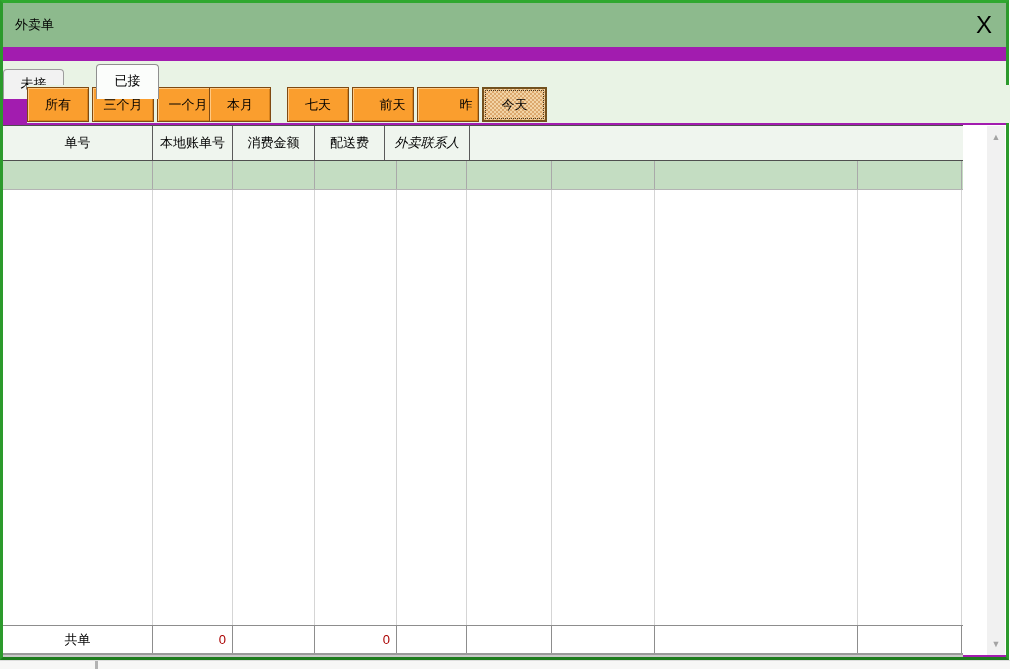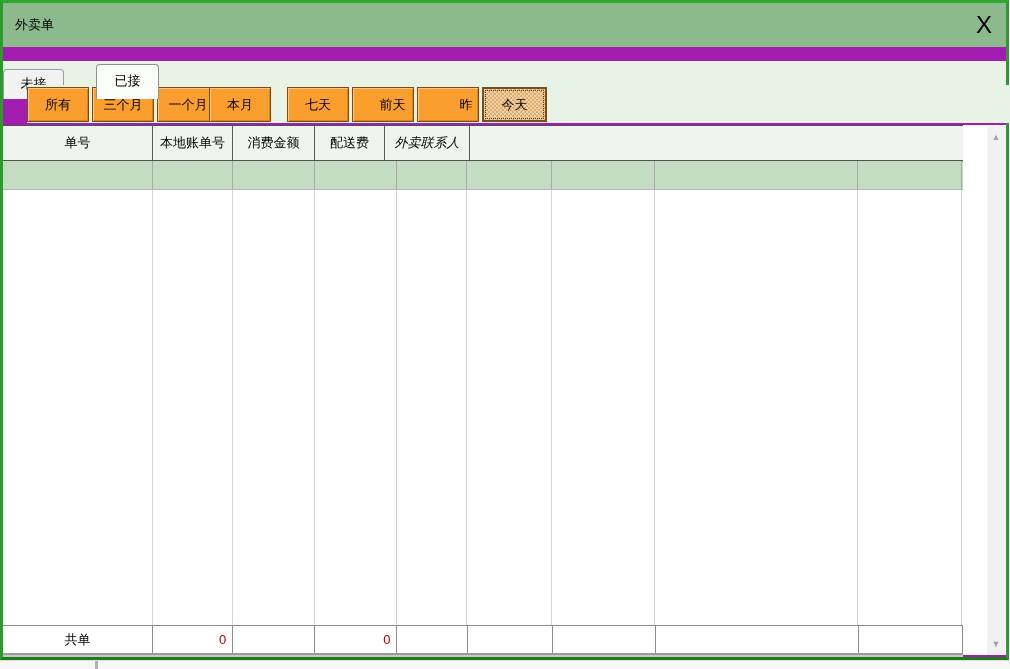--- a/index.html
+++ b/index.html
@@ -80,21 +80,20 @@
   .gbody .bc { border-right:1px solid #D5D5D5; height:100%; }
 
   .c1{width:150px;} .c2{width:80px;} .c3{width:82px;} .c4{width:82px;} .c5{width:70px;}
   .c6{width:85px;font-style:italic;} .c7{width:103px;} .c8{width:203px;} .c9{width:104px;}
   .selrow .c9, .gbody .c9, .sumrow .c9 { width:104px; }
 
   .sumrow {
     position:absolute; left:0; top:500px; width:960px; height:30px; display:flex;
     background:#fff; border-top:1px solid #8D8D8D; border-bottom:2px solid #9A9A9A;
     box-shadow:0 2px 0 #C9C9C9;
-    justify-content:space-between;
   }
   .sumrow .sc { border-right:1px solid #8D8D8D; line-height:27px; overflow:hidden; }
   .sumrow .center { text-align:center; }
   .sumrow .num { text-align:right; padding-right:6px; color:#AA0000; }
 
   
   .vscroll {
     position:absolute; left:984px; top:1px; width:18px; height:529px;
     background:#F1F1F1; cursor:pointer;
   }

